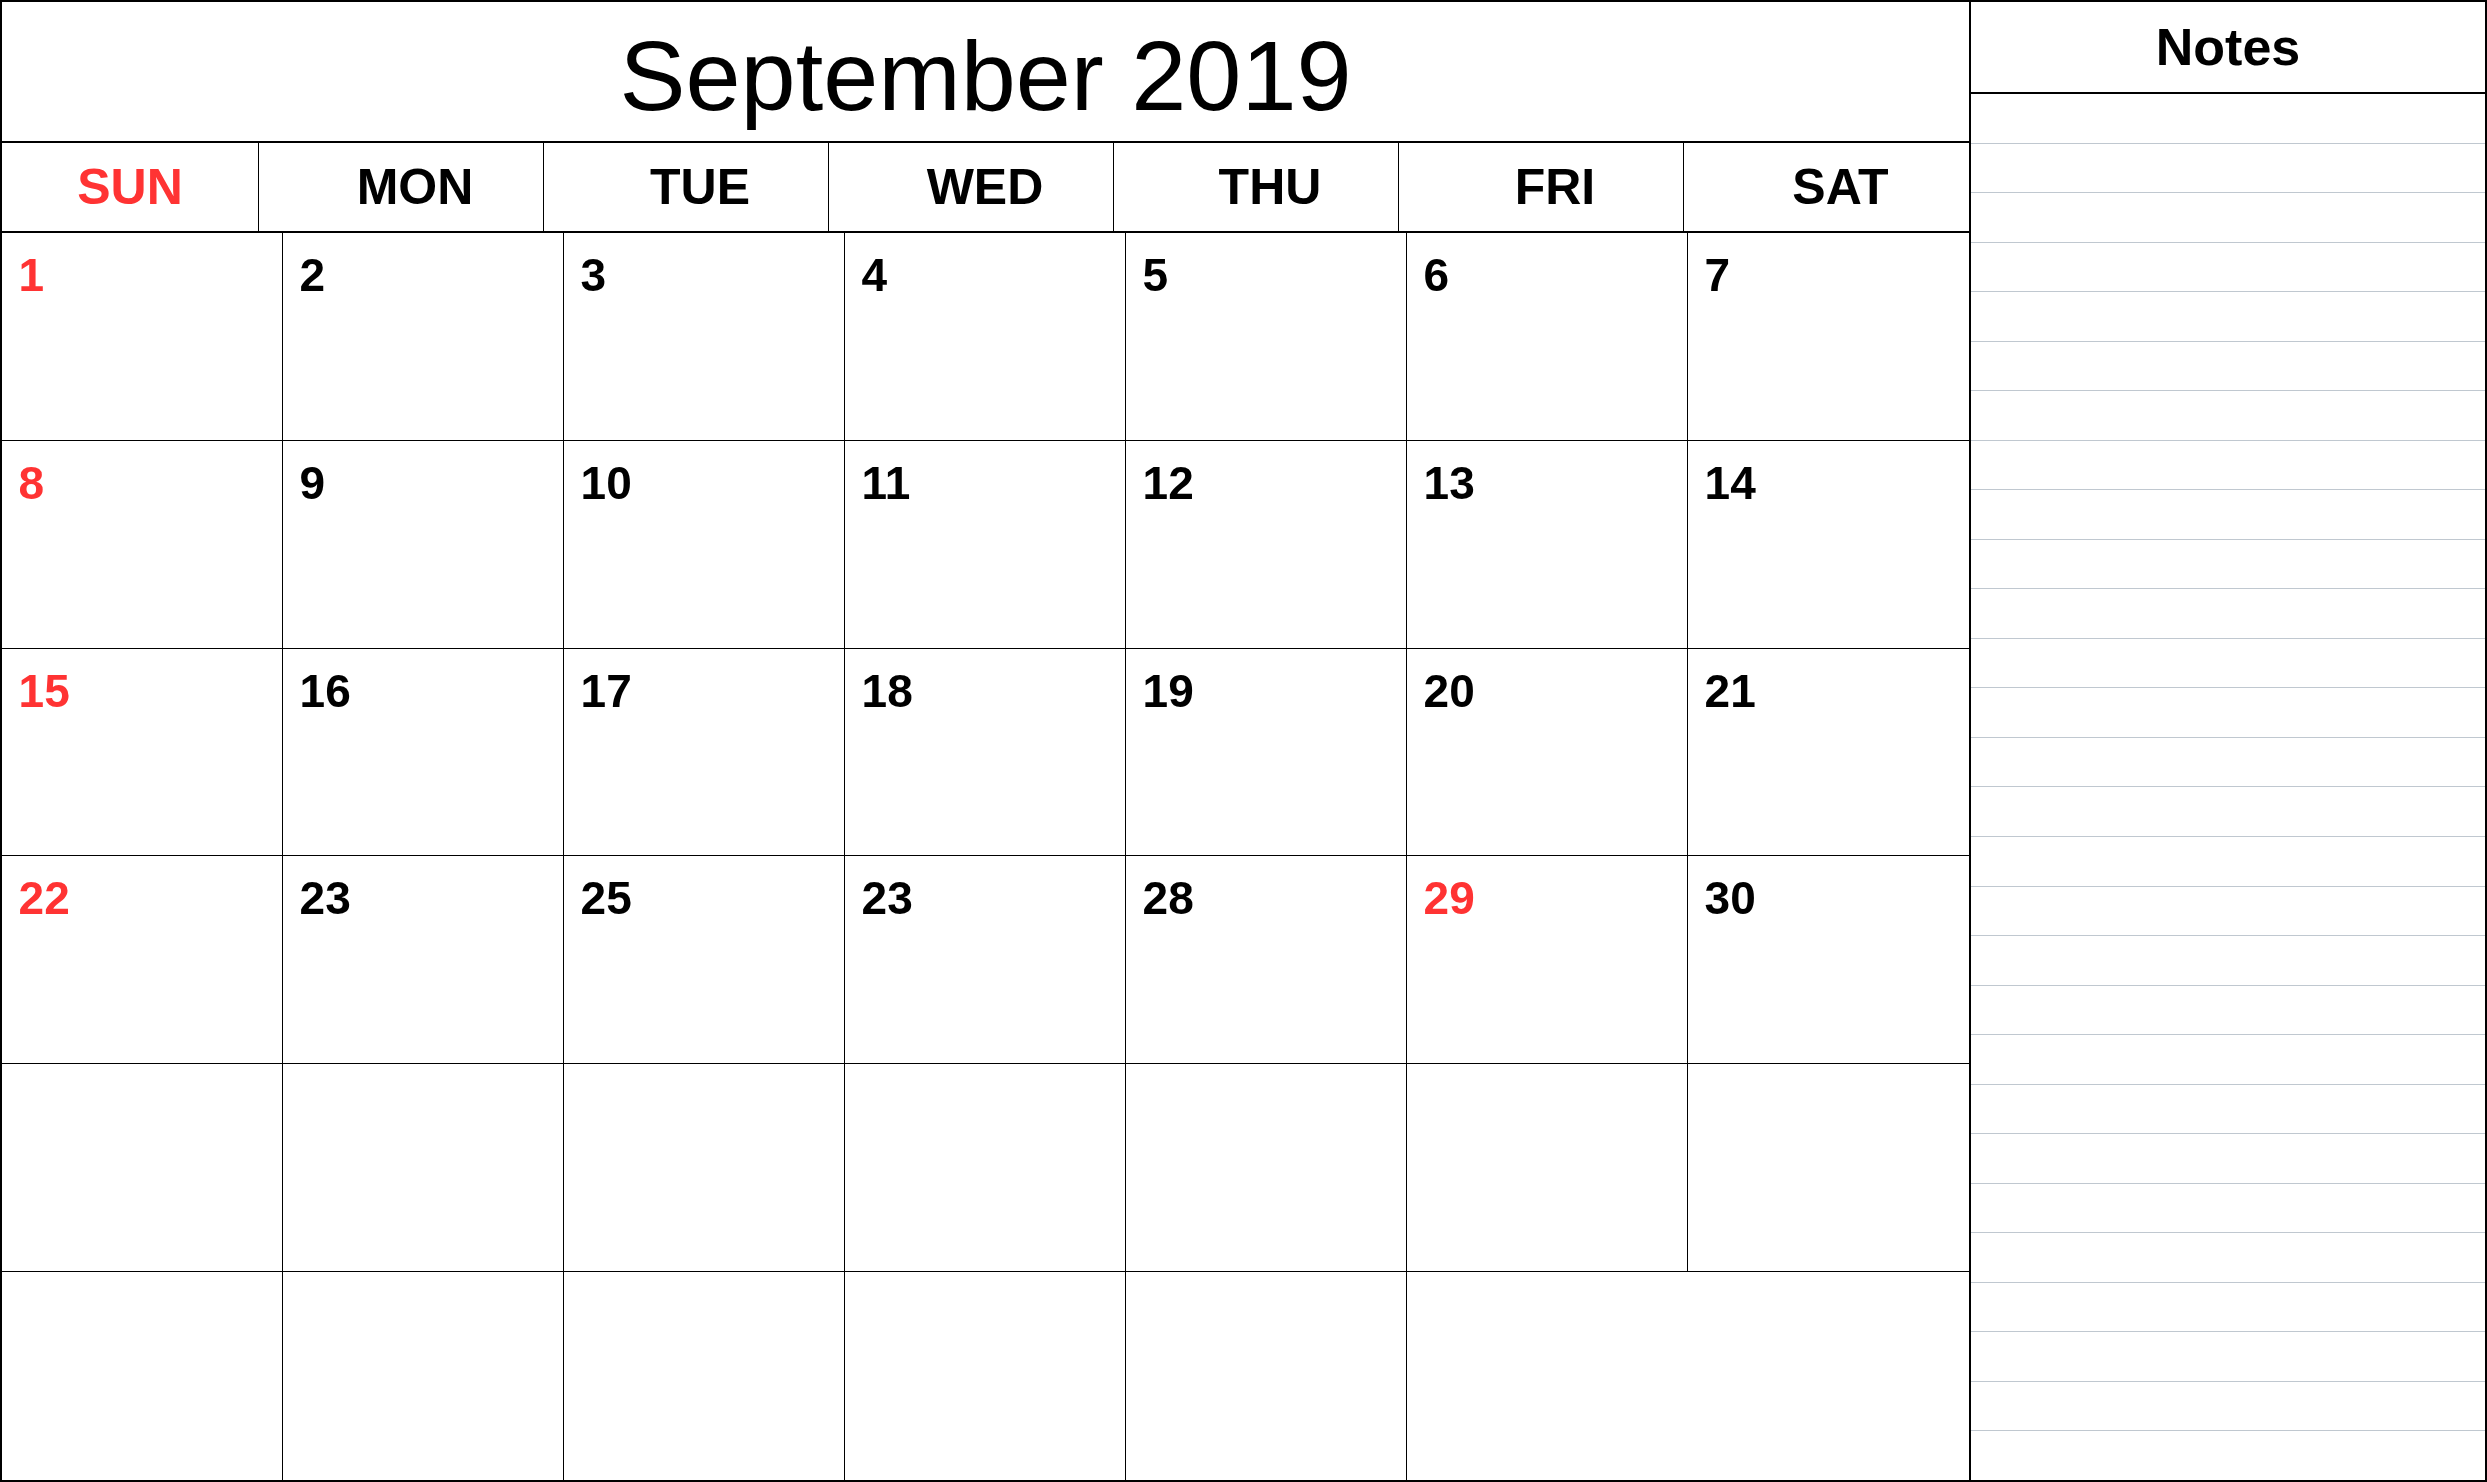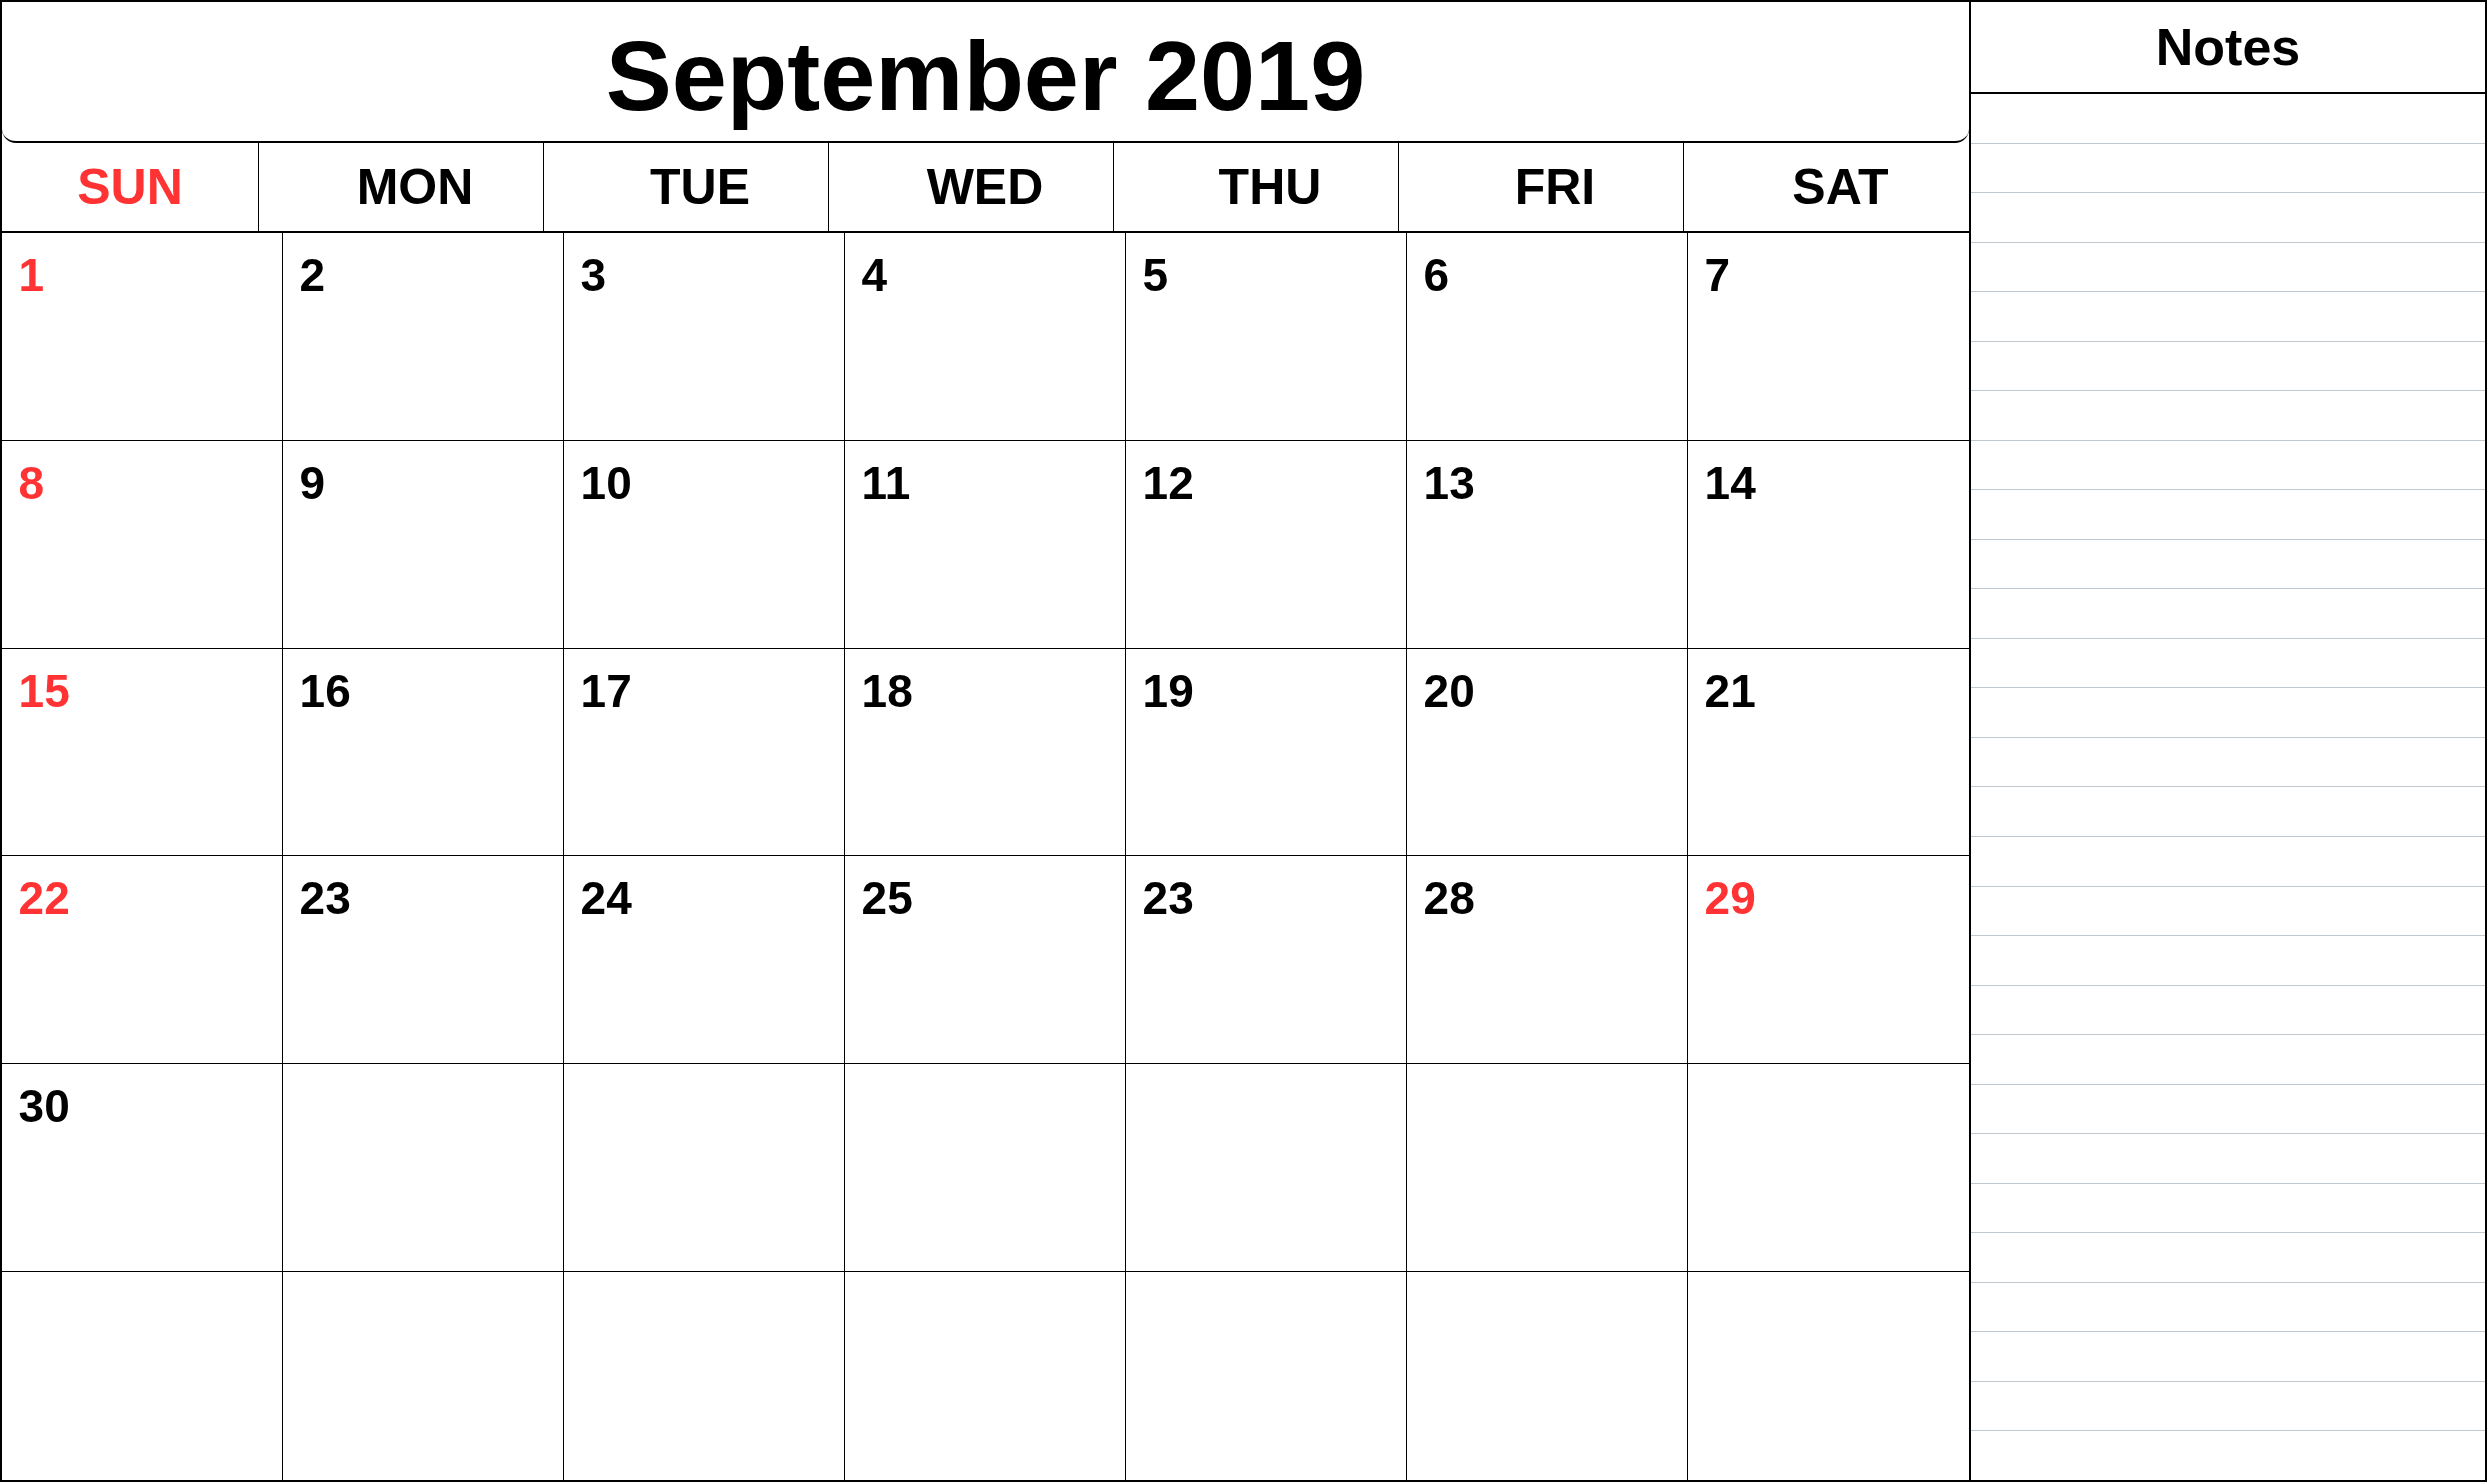--- a/index.html
+++ b/index.html
@@ -28,26 +28,25 @@
     #calendar-section {
       flex: 1;
       display: flex;
       flex-direction: column;
       border-right: 2.5px solid #000;
     }
 
     #calendar-title {
       text-align: center;
       font-size: 99px;
-      font-weight: 700;
+      font-weight: 400;
       color: #000;
       padding: 16.6px 0 8.3px 0;
       border-bottom: 2.5px solid #000;
       font-family: Arial Black, Arial, sans-serif;
-      border-radius: 14px;
     }
 
     #day-headers {
       display: grid;
       grid-template-columns: repeat(7, 1fr);
       border-bottom: 2.5px solid #000;
       gap: 28px;
     }
 
     .day-header {
@@ -176,21 +175,20 @@
       <div class="calendar-cell"><span class="day-number sunday">15</span></div>
       <div class="calendar-cell"><span class="day-number">16</span></div>
       <div class="calendar-cell"><span class="day-number">17</span></div>
       <div class="calendar-cell"><span class="day-number">18</span></div>
       <div class="calendar-cell"><span class="day-number">19</span></div>
       <div class="calendar-cell"><span class="day-number">20</span></div>
       <div class="calendar-cell"><span class="day-number">21</span></div>
 
       <div class="calendar-cell"><span class="day-number sunday">22</span></div>
       <div class="calendar-cell"><span class="day-number">23</span></div>
-      <div class="calendar-cell"><span class="day-number">24</span></div>
       <div class="calendar-cell"><span class="day-number">25</span></div>
       <div class="calendar-cell"><span class="day-number">23</span></div>
       <div class="calendar-cell"><span class="day-number">28</span></div>
 
       <div class="calendar-cell"><span class="day-number sunday">29</span></div>
       <div class="calendar-cell"><span class="day-number">30</span></div>
       <div class="calendar-cell"><span class="day-number empty"></span></div>
       <div class="calendar-cell"><span class="day-number empty"></span></div>
       <div class="calendar-cell"><span class="day-number empty"></span></div>
       <div class="calendar-cell"><span class="day-number empty"></span></div>

